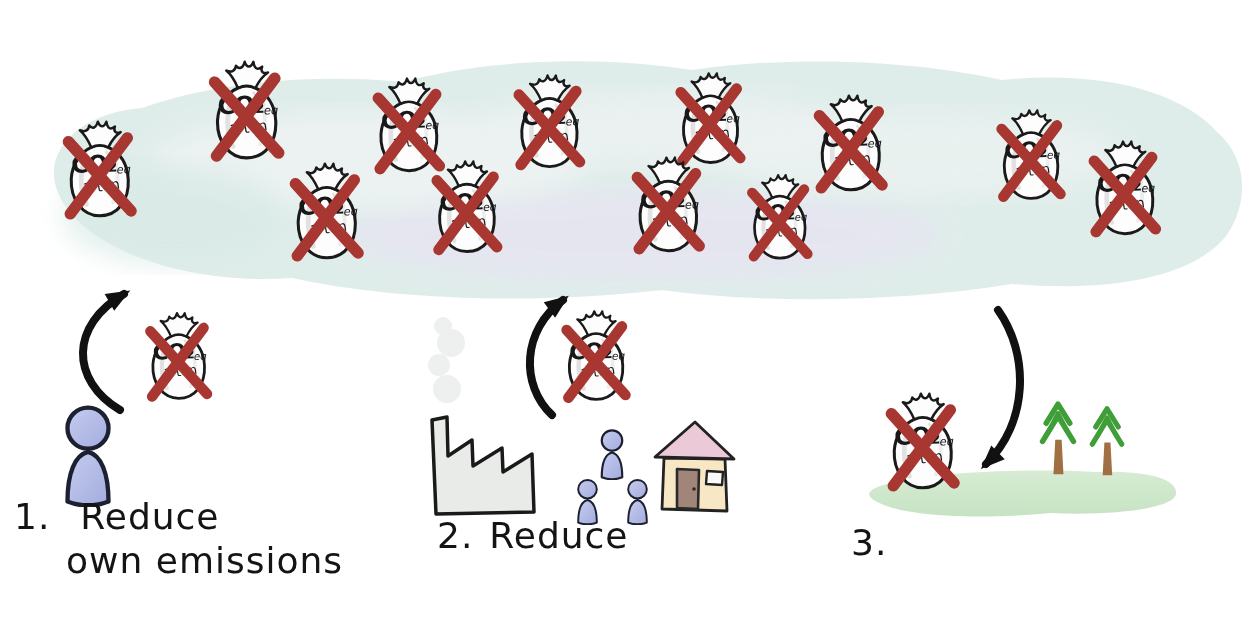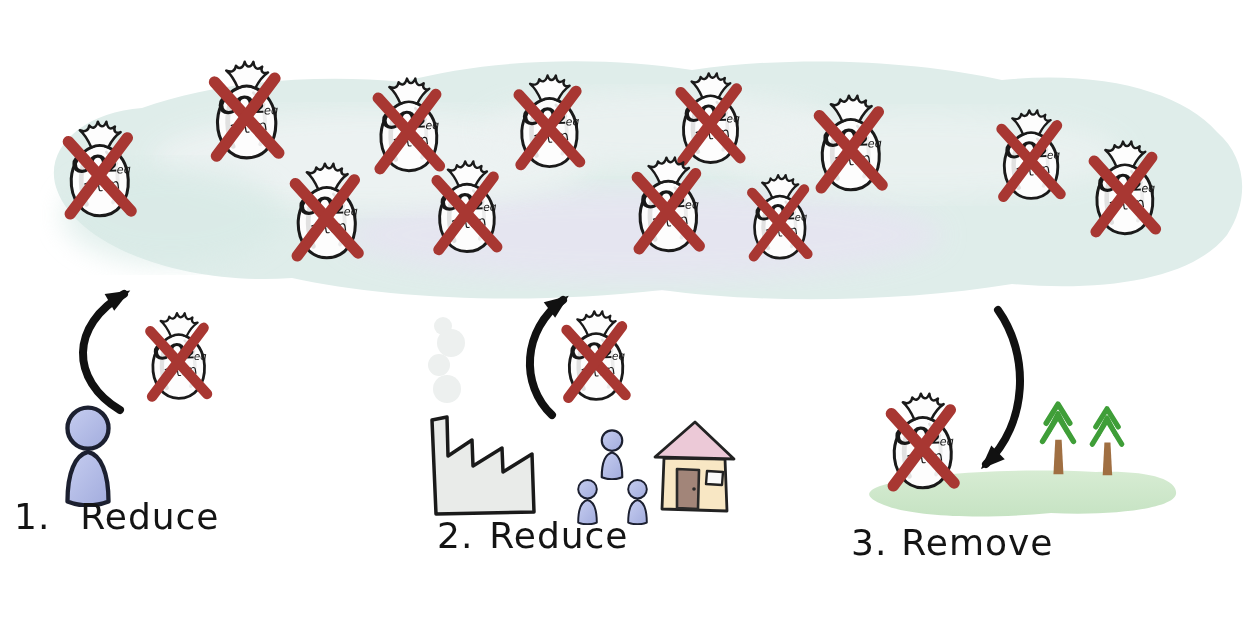--- a/index.html
+++ b/index.html
@@ -146,31 +146,31 @@
     </svg>
   <svg class="tree" style="left:1085px;top:401px;width:44px;height:76px" viewBox="0 0 50 88">
       <use href="#tree"></use>
     </svg>
 
   <div class="step" style="left:14px;top:498px">
     <div class="l1">
       <span class="num" style="margin-right:30px">1.</span>
       <span>Reduce</span>
     </div>
+    <div class="l2" style="padding-left:52px">own emissions</div>
   </div>
   <div class="step" style="left:437px;top:517px">
     <div class="l1">
       <span class="num" style="margin-right:16px">2.</span>
       <span>Reduce</span>
     </div>
   </div>
   <div class="step" style="left:851px;top:524px">
     <div class="l1">
       <span class="num" style="margin-right:14px">3.</span>
-      <span>Remove</span>
     </div>
   </div>
 
 <div class="bag" style="left: 57px; top: 116px; --s: 0.95;">
     <svg viewBox="0 0 90 112">
       <path d="M36,33 C25,38 16,50 15,66 C14,88 27,105 45,105 C64,105 76,89 75,67 C74,49 65,38 54,33 C48,30 42,30 36,33 Z" fill="#fdfdfd" stroke="#1a1a1a" stroke-width="3.2" stroke-linejoin="round"></path>
       <path d="M29,46 C24,60 24,79 31,93" fill="none" stroke="#dadada" stroke-width="5" stroke-linecap="round" opacity="0.8"></path>
       <path d="M59,44 C65,57 66,77 59,91" fill="none" stroke="#ececec" stroke-width="4" stroke-linecap="round"></path>
       <path d="M52,38 L63,50" stroke="#e3e3e3" stroke-width="3" stroke-linecap="round"></path>
       <path d="M36,33 C33,26 30,20 24,15 C29,17 33,16 34,10 C37,14 41,13 43,6 C45,12 49,13 52,6 C53,13 56,15 61,11 C59,16 62,19 67,17 C61,21 57,27 54,33 C48,30 42,30 36,33 Z" fill="#fdfdfd" stroke="#1a1a1a" stroke-width="2.6" stroke-linejoin="round"></path>

